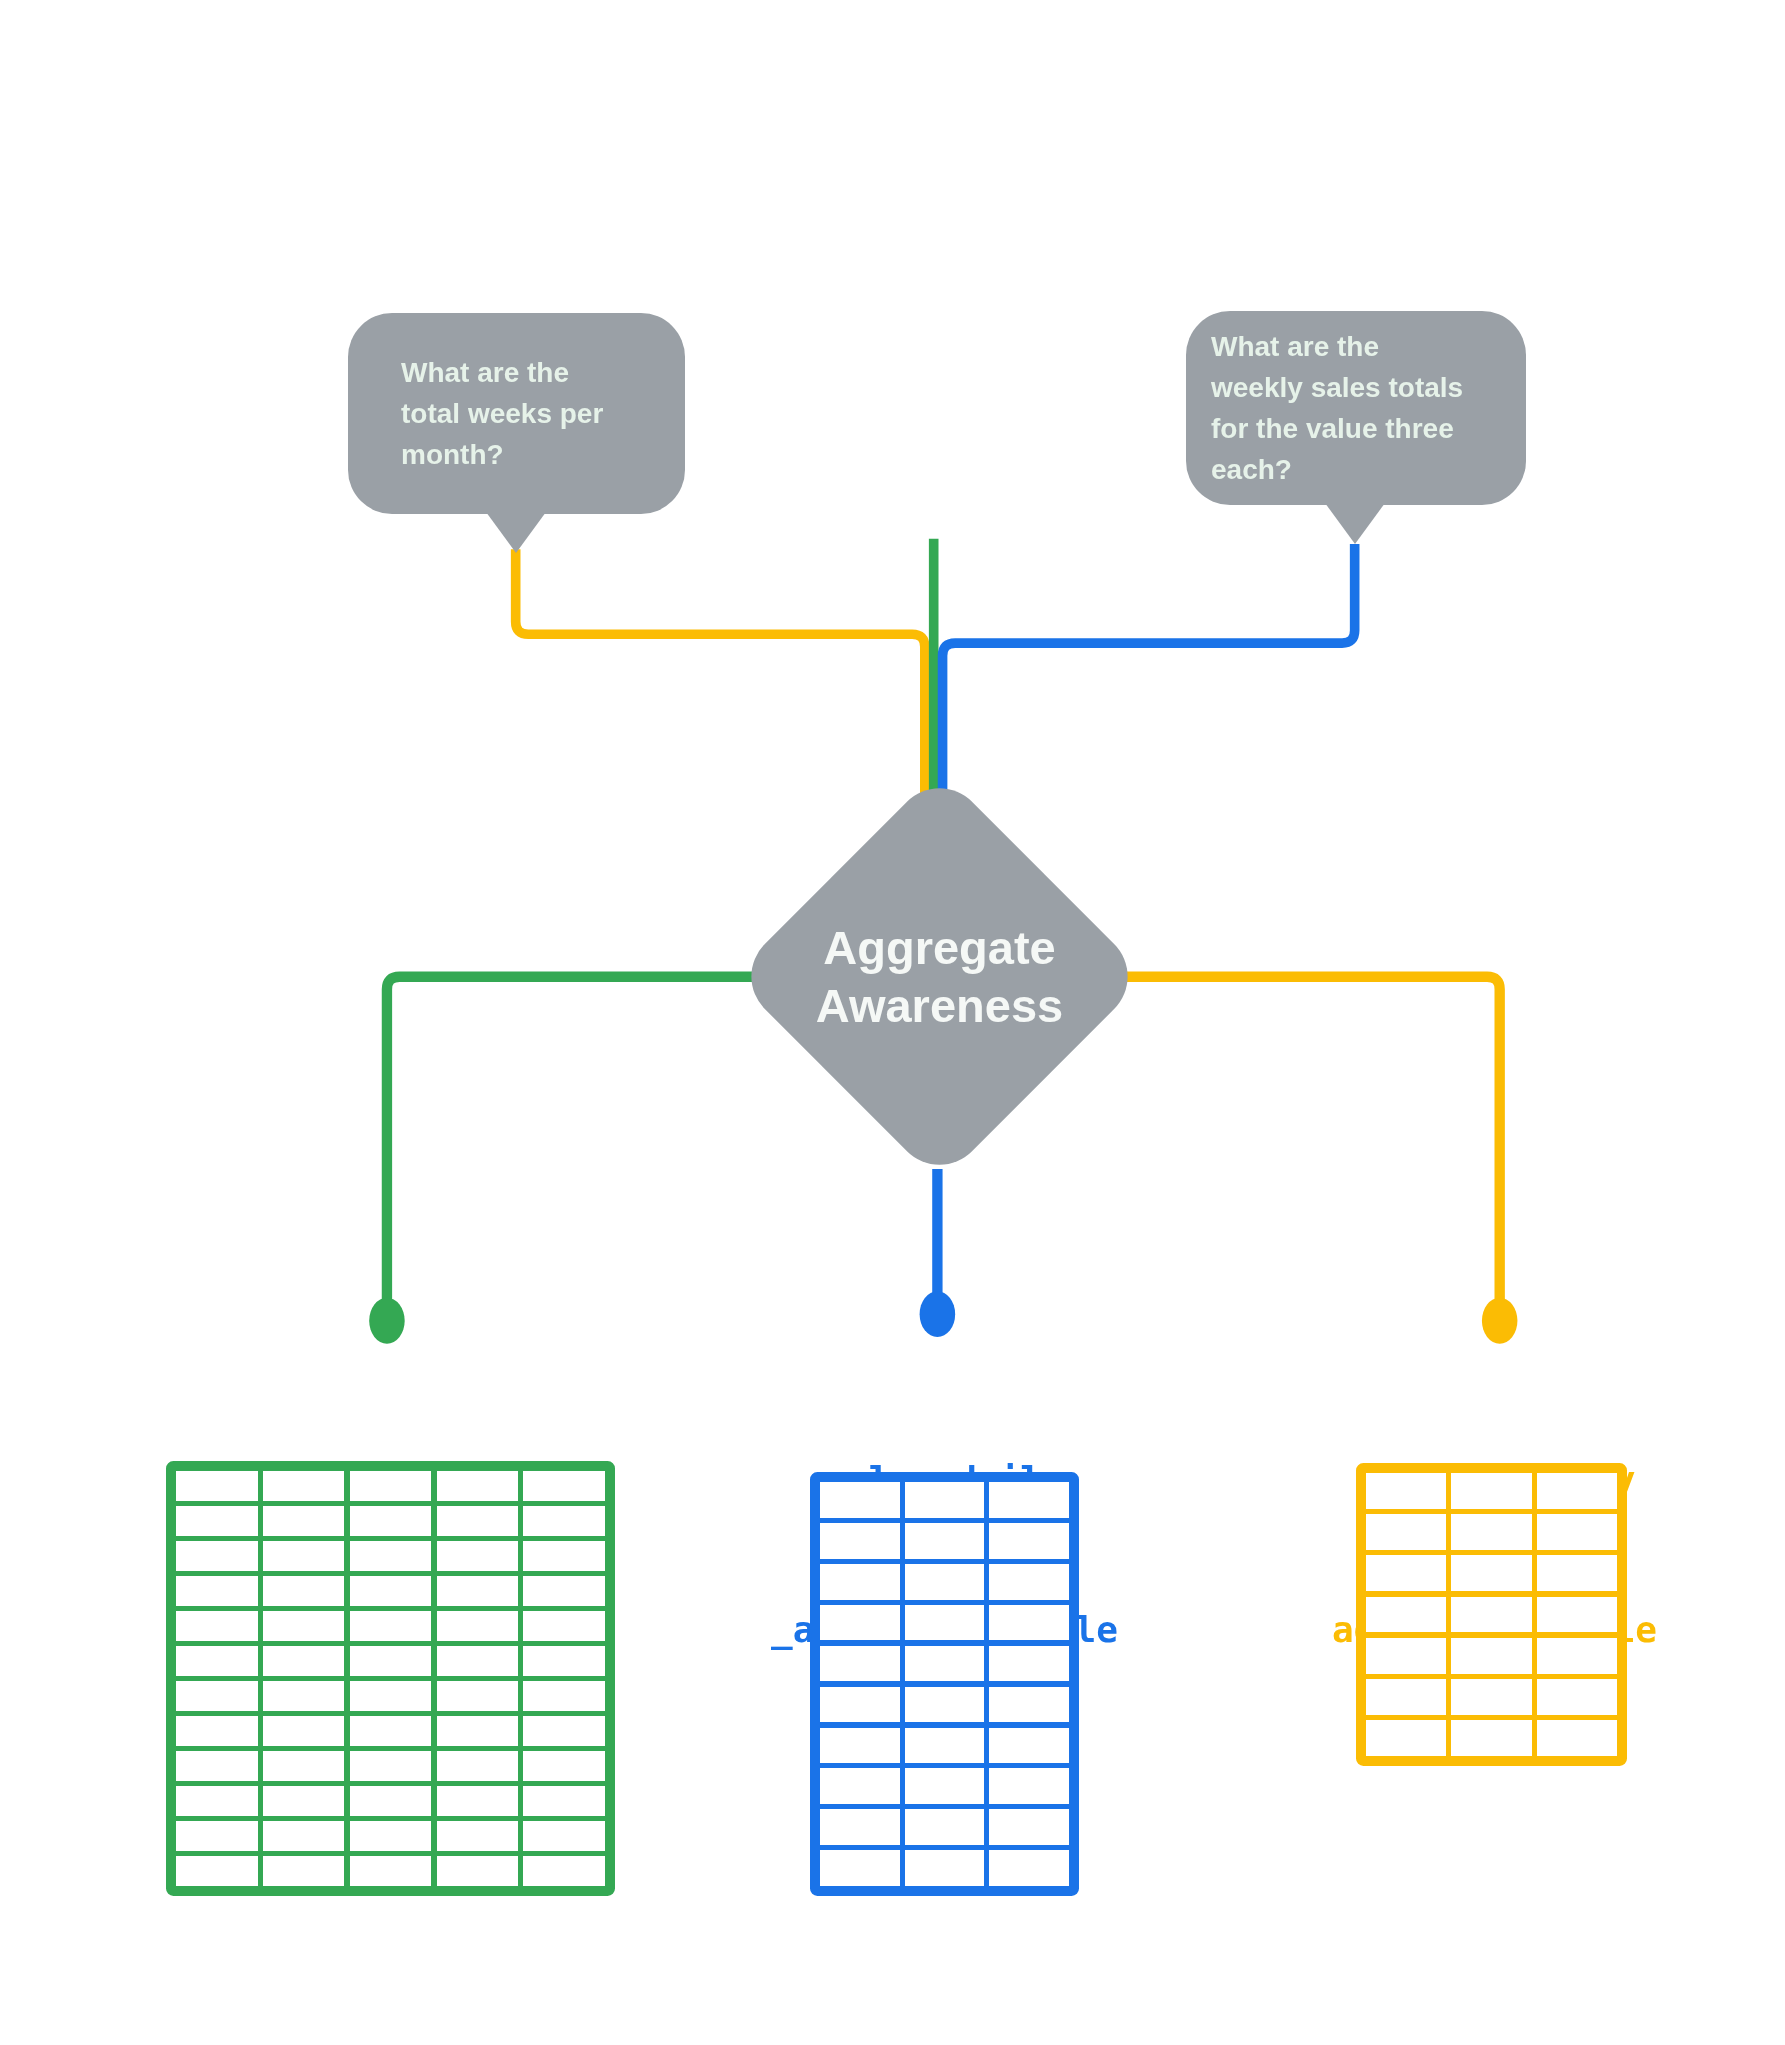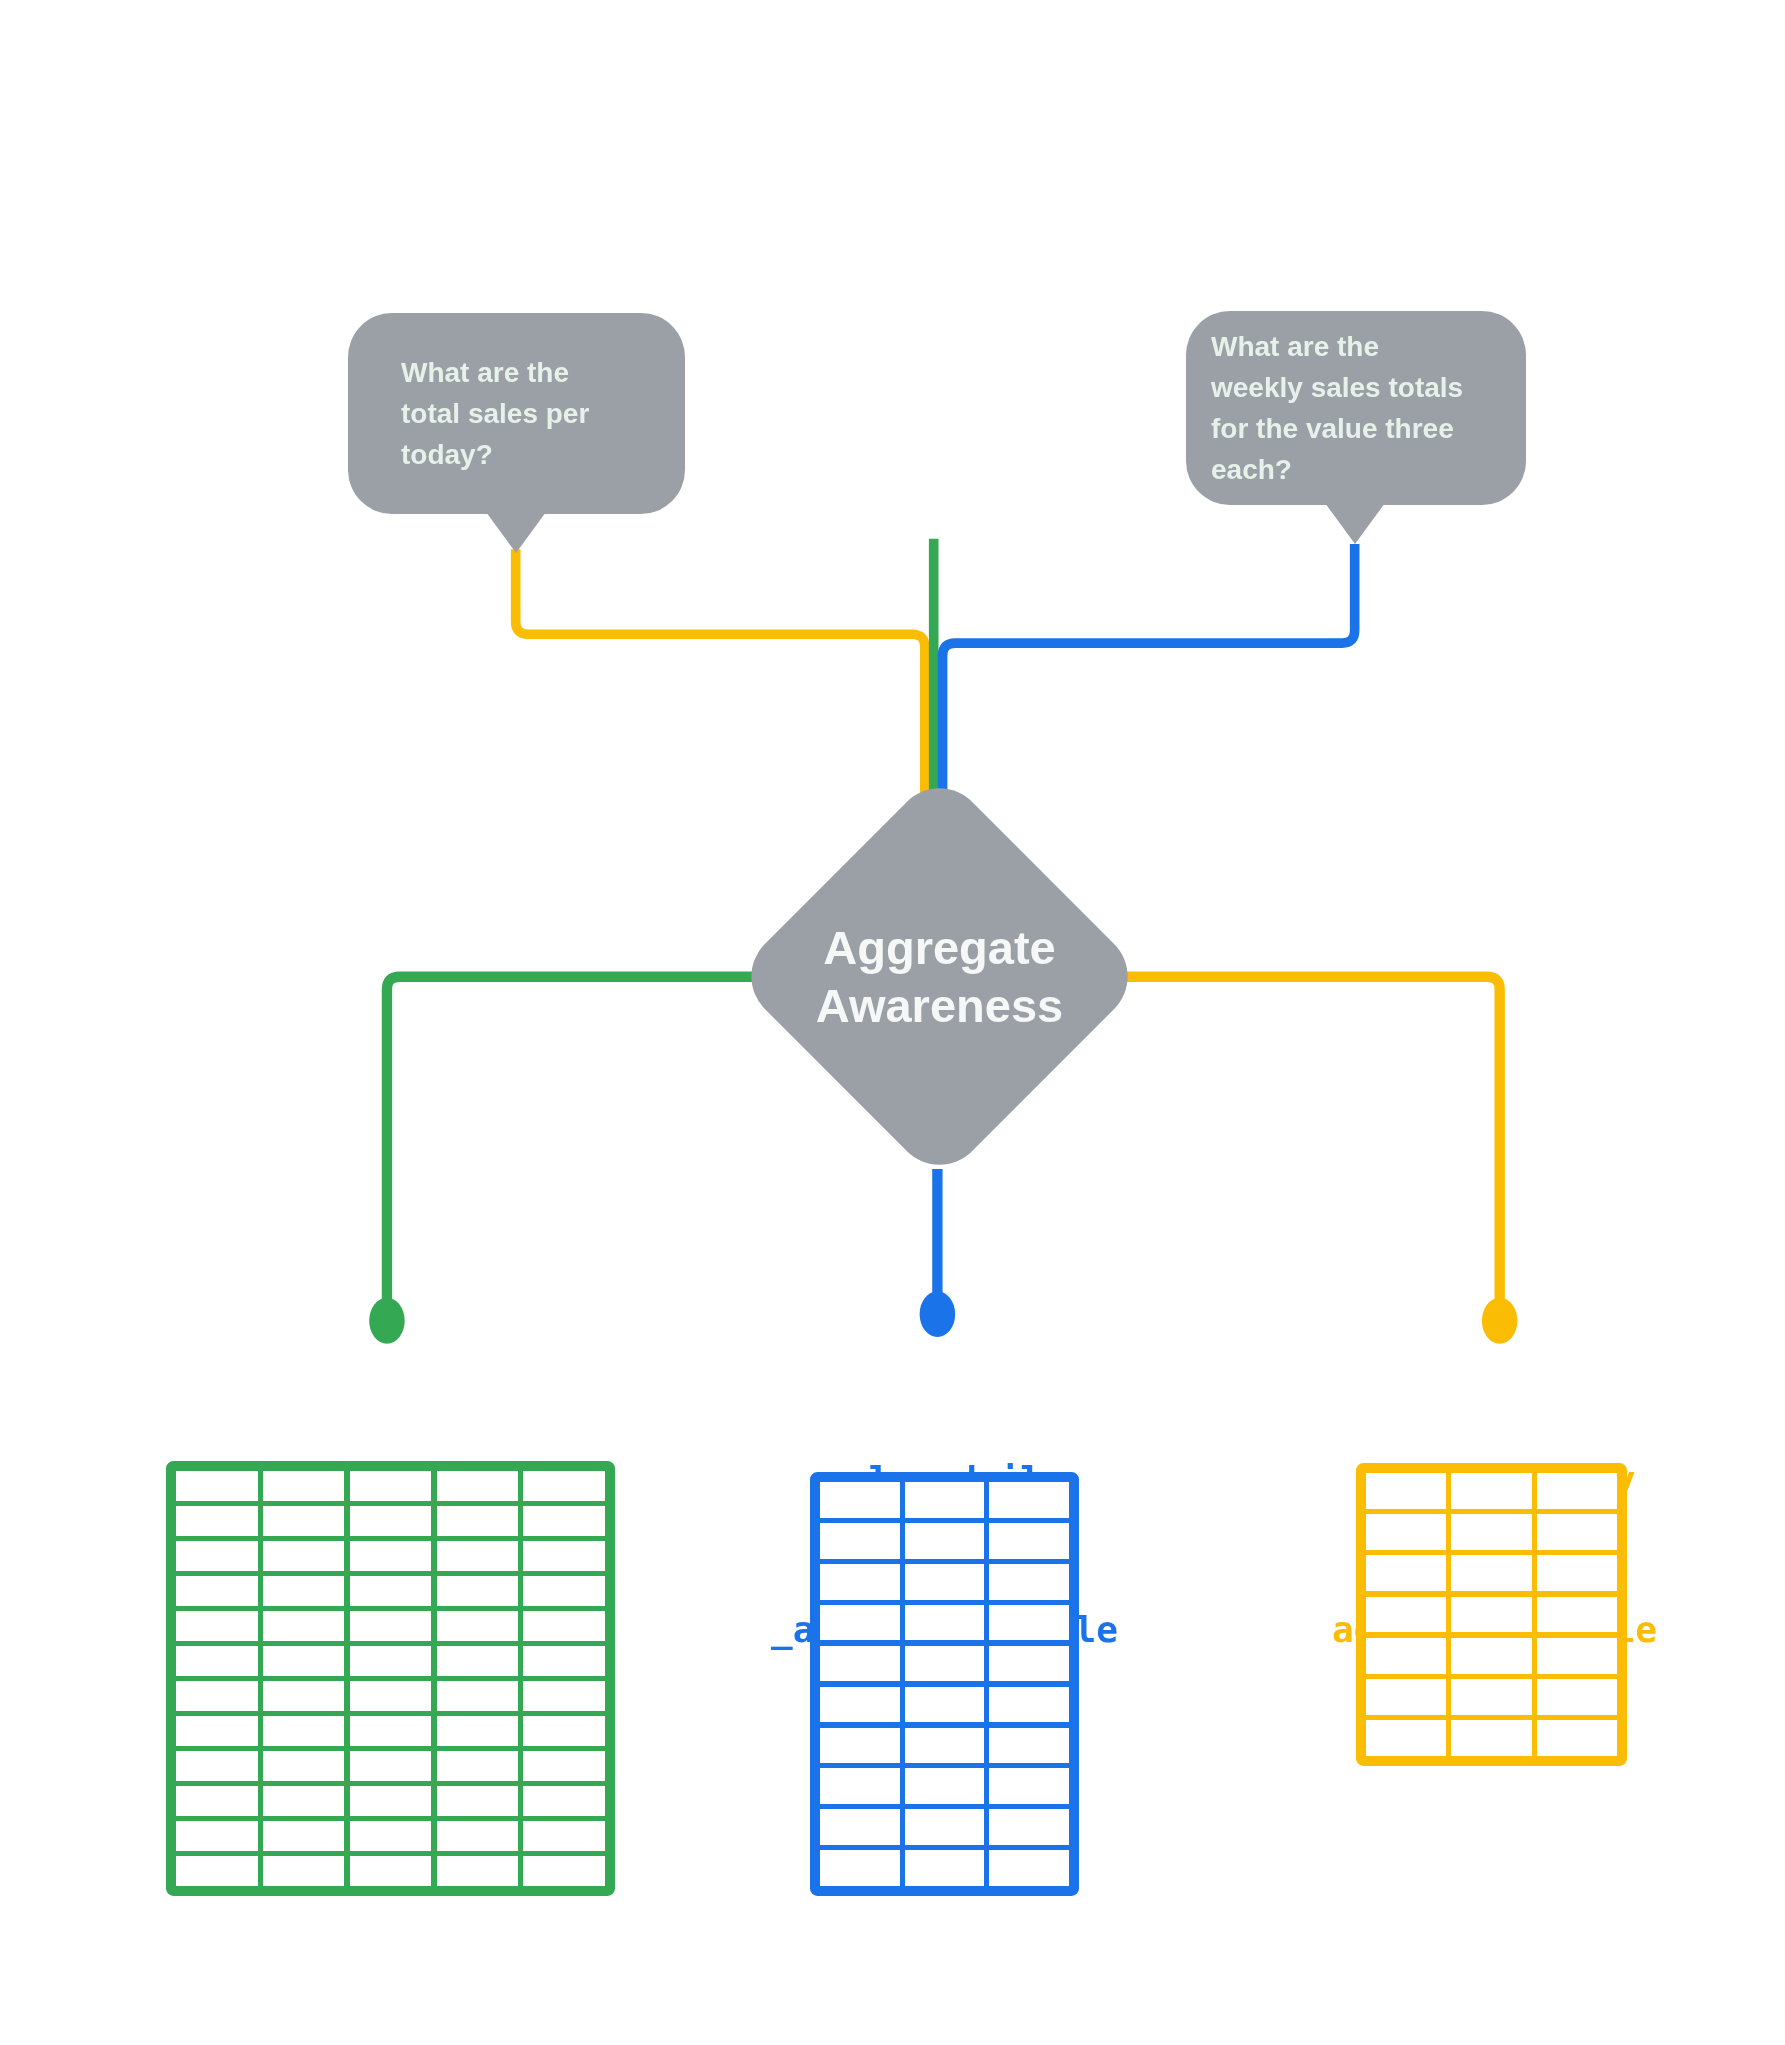--- a/index.html
+++ b/index.html
@@ -100,22 +100,22 @@
 
     <path stroke-width="14" d="M 1520 1320 L 2010 1320 Q 2027 1320 2027 1337 L 2027 1763" stroke="#FBBC04"></path>
     <ellipse cx="2027" cy="1785" rx="24" ry="31" fill="#FBBC04"></ellipse>
 
     <path stroke-width="14" d="M 1267 1580 L 1267 1752" stroke="#1A73E8"></path>
     <ellipse cx="1267" cy="1776" rx="24" ry="31" fill="#1A73E8"></ellipse>
   </svg>
 
   <div class="bubble bubble-1">
     <span class="line">What are the</span>
-    <span class="line">total sales per</span>
-    <span class="line">today?</span>
+    <span class="line">total weeks per</span>
+    <span class="line">month?</span>
     <span class="tail"></span>
   </div>
 
 
   <div class="bubble bubble-3">
     <span class="line">What are the</span>
     <span class="line">weekly sales totals</span>
     <span class="line">for the value three</span>
     <span class="line">each?</span>
     <span class="tail"></span>

